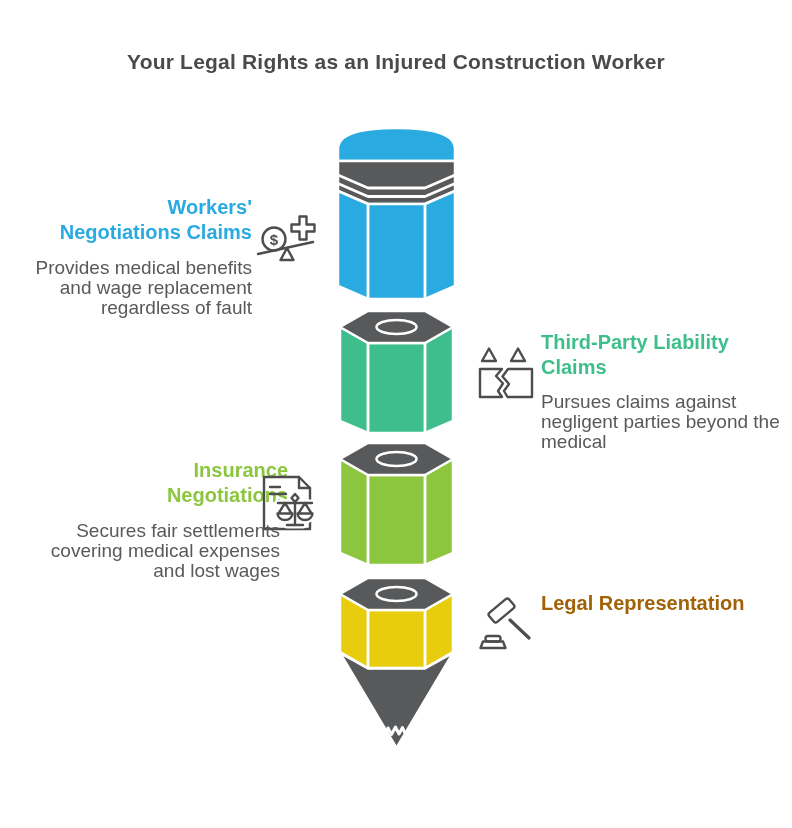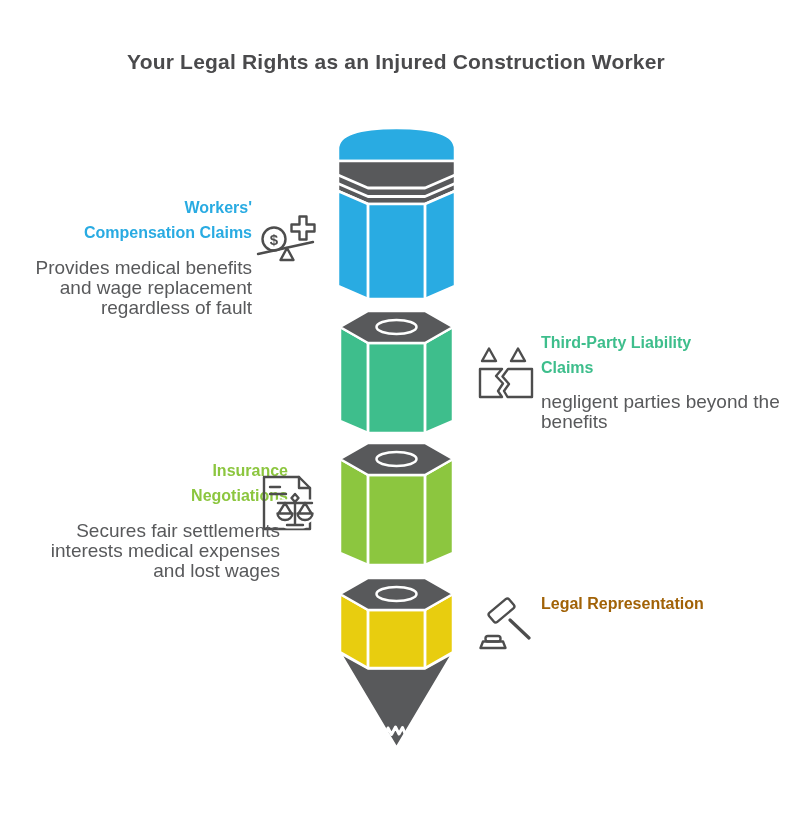--- a/index.html
+++ b/index.html
@@ -5,21 +5,21 @@
   html,body{margin:0;padding:0;background:#fff;}
   .page{position:relative;width:792px;height:828px;background:#fff;overflow:hidden;
         font-family:"Liberation Sans", sans-serif;}
   .title{position:absolute;top:50px;left:0;width:792px;margin:0;text-align:center;
          font-size:21px;font-weight:700;letter-spacing:.2px;}
   .pencil-svg{position:absolute;left:0;top:0;width:792px;height:828px;}
   .edge{stroke:#fff;stroke-width:2.5;stroke-linejoin:round;}
   .wline{stroke:#fff;stroke-width:2.8;fill:none;stroke-linejoin:round;}
   .ring{stroke:#fff;stroke-width:2.5;fill:none;}
   .zig{stroke:#fff;stroke-width:3;fill:none;stroke-linejoin:round;}
-  .heading{position:absolute;font-size:16px;font-weight:700;line-height:25px;}
+  .heading{position:absolute;font-size:20px;font-weight:700;line-height:25px;}
   .desc{position:absolute;font-size:19px;line-height:20px;}
   .heading div,.desc div{white-space:nowrap;}
   .col-left{left:0;width:252px;text-align:right;}
   .col-right{left:541px;width:251px;text-align:left;}
   .icon{position:absolute;}
   .icon svg{display:block;}
   .ico{fill:none;stroke-width:2.4;stroke-linecap:round;stroke-linejoin:round;}
   .halo{fill:none;stroke:#fff;stroke-width:7;stroke-linecap:round;stroke-linejoin:round;}
   .s1h{top:195px;} .s1i{left:254px;top:209px;} .s1d{top:258px;}
   .s2h{top:330px;} .s2i{left:477px;top:344px;} .s2d{top:392px;}
@@ -63,21 +63,21 @@
       <polyline class="zig" points="384,738 388,728 391.5,734.5 395.5,727 399,734 402.5,727.5 406.5,737"></polyline>
       <path class="edge" d="M340,594 L368,610 L425,610 L453,594 L453,652 L425,668 L368,668 L340,652 Z" fill="#E8CD0F"></path>
       <path class="wline" d="M368,610 L368,668 M425,610 L425,668"></path>
       <path class="edge" d="M340,594 L368,578 L425,578 L453,594 L425,610 L368,610 Z" fill="#58595B"></path>
       <ellipse class="ring" cx="396.5" cy="594" rx="20" ry="7"></ellipse>
     </g>
   </svg>
 
   <div class="heading col-left s1h" style="color: rgb(41, 171, 226);">
     <div>Workers'</div>
-    <div>Compensation Claims</div>
+    <div>Negotiations Claims</div>
   </div>
   <div class="icon s1i">
     <svg width="66" height="66" viewBox="0 0 66 66">
       <g class="ico" stroke="#4D4D4D">
         <line x1="4" y1="45" x2="59" y2="33"></line>
         <path d="M33,39 L39.5,51 L26.5,51 Z"></path>
         <circle cx="20" cy="30" r="11.5"></circle>
         <path d="M45.5,7.5 h7 v8 h8 v7 h-8 v8 h-7 v-8 h-8 v-7 h8 Z"></path>
       </g>
       <text x="20" y="35.5" text-anchor="middle" font-size="15" font-weight="700" font-family="Liberation Sans, sans-serif" stroke="none" fill="#4D4D4D">$</text>
@@ -97,22 +97,23 @@
     <svg width="58" height="58" viewBox="0 0 58 58">
       <g class="ico" stroke="#4D4D4D">
         <path d="M5,17 L12,4.5 L19,17 Z"></path>
         <path d="M34,17 L41,4.5 L48,17 Z"></path>
         <path d="M3,25 H25 L19,32 L26,39.5 L21,47 L25,53 H3 Z"></path>
         <path d="M55,25 H31 L25.5,32.5 L32,40 L27,47 L30.5,53 H55 Z"></path>
       </g>
     </svg>
   </div>
   <div class="desc col-right s2d" style="color: rgb(88, 89, 91);">
+    <div>Pursues claims against</div>
     <div>negligent parties beyond the</div>
-    <div>benefits</div>
+    <div>medical</div>
   </div>
 
   <div class="heading col-left s3h" style="color: rgb(140, 198, 63); padding-left: 36px;">
     <div>Insurance</div>
     <div>Negotiations</div>
   </div>
   <div class="icon s3i">
     <svg width="60" height="60" viewBox="0 0 60 60">
       <g class="ico" stroke="#4D4D4D">
         <path d="M39,3 H4 V55 H50 V14 Z"></path>
@@ -127,21 +128,21 @@
       <g class="ico" stroke="#4D4D4D">
         <path d="M35,20 L38.5,24 L35,28 L31.5,24 Z"></path>
         <path d="M35,28 V50 M18,29 H52 M27,51 H43"></path>
         <path d="M25,29 L18.5,39.5 M25,29 L31.5,39.5 M17.5,39.5 a7.5,6.5 0 0 0 15,0 Z"></path>
         <path d="M45,29 L38.5,39.5 M45,29 L51.5,39.5 M37.5,39.5 a7.5,6.5 0 0 0 15,0 Z"></path>
       </g>
     </svg>
   </div>
   <div class="desc col-left s3d" style="color: rgb(88, 89, 91); padding-left: 28px;">
     <div>Secures fair settlements</div>
-    <div>interests medical expenses</div>
+    <div>covering medical expenses</div>
     <div>and lost wages</div>
   </div>
 
   <div class="heading col-right s4h" style="color: #a16207;">
     <div>Legal Representation</div>
   </div>
   <div class="icon s4i">
     <svg width="58" height="58" viewBox="0 0 58 58">
       <g class="ico" stroke="#4D4D4D">
         <line x1="33" y1="24" x2="52" y2="42" stroke-width="3.2"></line>

